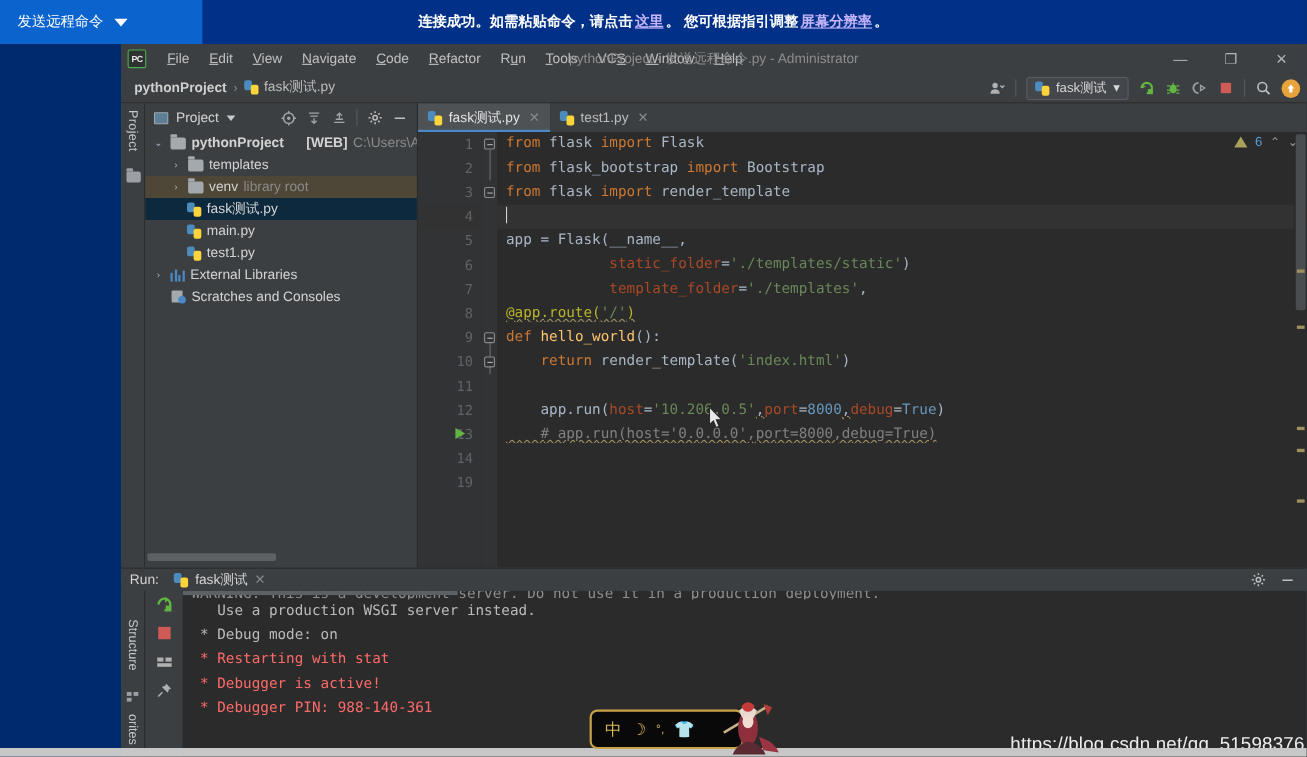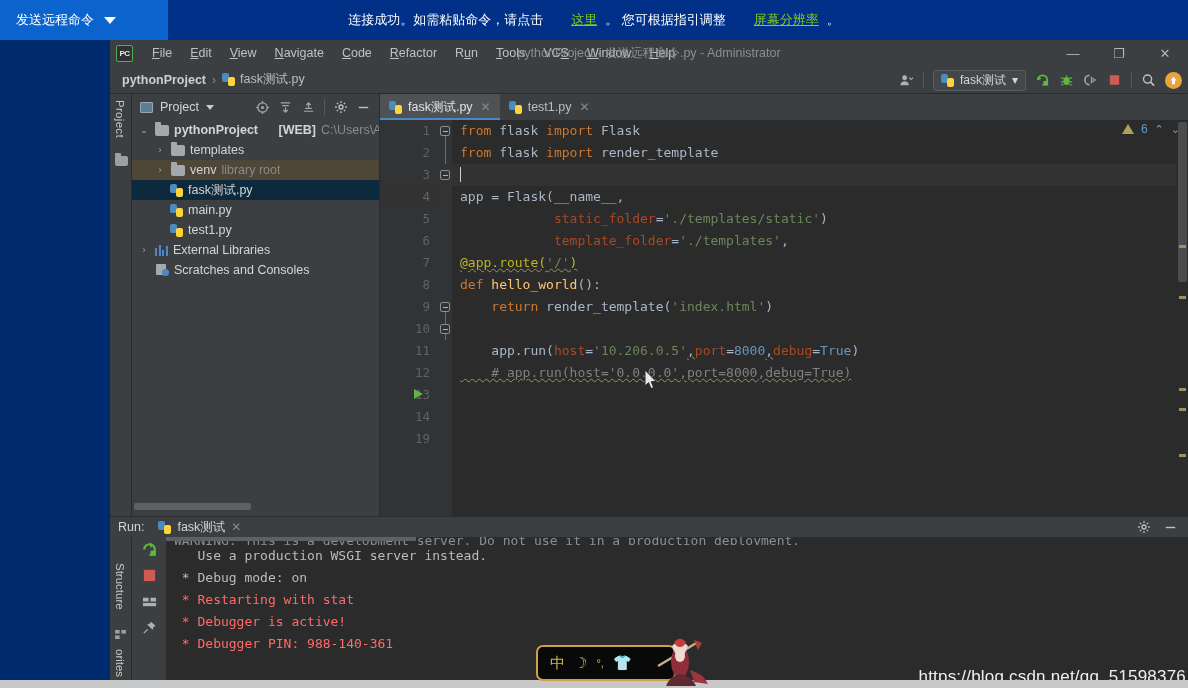--- a/index.html
+++ b/index.html
@@ -9,31 +9,31 @@
     overflow: hidden;
     background: #3c3f41;
     font-family: "Liberation Sans", sans-serif;
     -webkit-font-smoothing: antialiased;
   }
   .page { position: relative; width: 1188px; height: 688px; background:#002a6e; }
 
   
   .banner { position:absolute; left:0; top:0; width:1188px; height:40px; background:#003087; }
   .banner-btn {
-    position:absolute; left:0; top:0; width:168px; height:40px; background:#0b63ce;
+    position:absolute; left:0; top:0; width:184px; height:40px; background:#0b63ce;
     display:flex; align-items:center; gap:10px; padding-left:16px; color:#fff; font-size:13px;
   }
   .banner-caret { width:0;height:0;border-left:6px solid transparent;border-right:6px solid transparent;border-top:7px solid #fff; }
   .banner-msg {
     position:absolute; left:0; top:0; width:1188px; height:40px;
-    display:flex; align-items:center; justify-content:center; gap:8px;
-    color:#ffffff; font-size:13px; font-weight:normal; pointer-events:none;
+    display:flex; align-items:center; justify-content:center; gap:2px;
+    color:#ffffff; font-size:13px; font-weight:bold; pointer-events:none;
   }
   .banner-msg span { pointer-events:auto; }
-  .banner-link { color:#84cc16; text-decoration:underline; cursor:pointer;margin-left:20px; }
+  .banner-link { color:#c4b5fd; text-decoration:underline; cursor:pointer; }
 
   
   .ide { position:absolute; left:110px; top:40px; width:1078px; height:648px; background:#3c3f41; color:#bbbbbb; }
 
   
   .menubar { height:26px; display:flex; align-items:center; padding-left:6px; position:relative; background:#3c3f41; }
   .pc-logo { width:17px;height:17px;border:1.5px solid #4caf50;border-radius:2px;display:flex;align-items:center;justify-content:center;
              font-size:8px;font-weight:bold;color:#e8e8e8;background:#2f3133;letter-spacing:-.5px;margin-right:10px;}
   .menu-item { font-size:12.5px; color:#c0c0c0; padding:3px 9px; cursor:default; }
   .menu-item u { text-decoration:underline; }
@@ -410,20 +410,21 @@
             <span class="fmark" style="top:6px;"></span>
             <span class="fline" style="top:16px;height:28px;"></span>
             <span class="fmark" style="top:50px;"></span>
             <span class="fmark" style="top:182px;"></span>
             <span class="fline" style="top:192px;height:28px;"></span>
             <span class="fmark" style="top:204px;"></span>
           </div>
 
           <div class="code">
             <div class="cline"><span class="kw">from</span><span class="nm"> flask </span><span class="kw">import</span><span class="nm"> Flask</span></div>
+            <div class="cline"><span class="kw">from</span><span class="nm"> flask_bootstrap </span><span class="kw">import</span><span class="nm"> Bootstrap</span></div>
             <div class="cline"><span class="kw">from</span><span class="nm"> flask </span><span class="kw">import</span><span class="nm"> render_template</span></div>
             <div class="cline cur"><span class="caret"></span></div>
             <div class="cline"><span class="nm">app = Flask(__name__,</span></div>
             <div class="cline"><span class="nm">            </span><span class="param">static_folder</span><span class="nm">=</span><span class="str">'./templates/static'</span><span class="nm">)</span></div>
             <div class="cline"><span class="nm">            </span><span class="param">template_folder</span><span class="nm">=</span><span class="str">'./templates'</span><span class="nm">,</span></div>
             <div class="cline"><span class="deco warn-u">@app.route(</span><span class="str warn-u">'/'</span><span class="deco warn-u">)</span></div>
             <div class="cline"><span class="kw">def </span><span class="fn">hello_world</span><span class="nm">():</span></div>
             <div class="cline"><span class="nm">    </span><span class="kw">return</span><span class="nm"> render_template(</span><span class="str">'index.html'</span><span class="nm">)</span></div>
             <div class="cline"><span class="nm"> </span></div>
             <div class="cline"><span class="nm">    app.run(</span><span class="param">host</span><span class="nm">=</span><span class="str">'10.206.0.5'</span><span class="nm warn-u">,</span><span class="param">port</span><span class="nm">=</span><span class="num">8000</span><span class="nm warn-u">,</span><span class="param">debug</span><span class="nm">=</span><span class="num">True</span><span class="nm">)</span></div>

